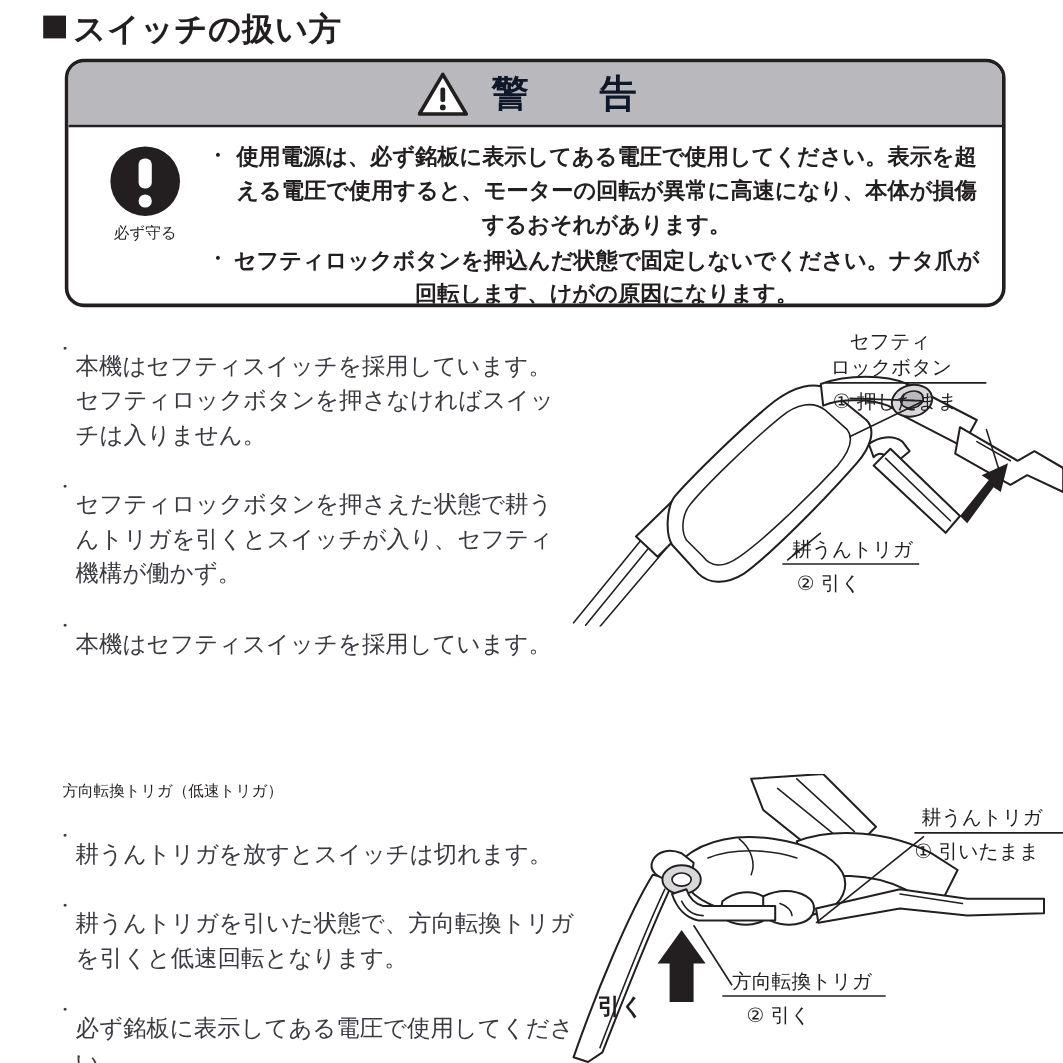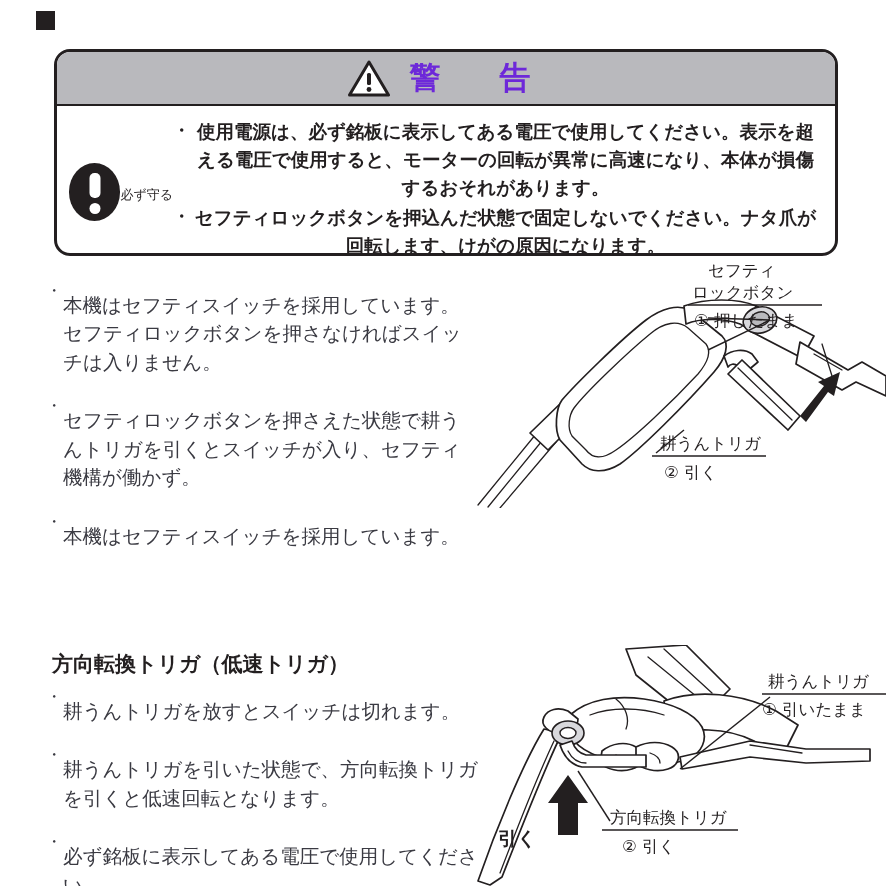--- a/index.html
+++ b/index.html
@@ -64,33 +64,33 @@
     gap: 14px;
   }
   .warn-tri {
     display: block;
     width: 42px;
     height: 37px;
   }
   .warn-header-label {
     font-size: 31px;
     font-weight: bold;
-    color: #6d28d9;
+    color: #0f172a;
     letter-spacing: 14px;
     padding-left: 6px;
   }
   .warn-body {
     display: flex;
     padding: 10px 14px 6px 12px;
   }
   .warn-icon-col {
     width: 104px;
     flex: 0 0 104px;
     display: flex;
-    flex-direction: row;
+    flex-direction: column;
     align-items: center;
     padding-top: 6px;
   }
   .mark-circle {
     width: 58px;
     height: 58px;
     border-radius: 50%;
     background: #231f20;
     position: relative;
   }
@@ -160,31 +160,31 @@
     flex: 1 1 auto;
     margin-top: 13px;
   }
   #upper-copy { left: 46px; top: 279px; width: 430px; }
   #lower-copy { left: 46px; top: 685px; width: 440px; }
 
   .sub-heading {
     position: absolute;
     left: 52px;
     top: 650px;
-    font-size: 21px;
-    font-weight: bold;
+    font-size: 13px;
+    font-weight: normal;
     color: #231f20;
     white-space: nowrap;
   }
 
   
   .figure {
     position: absolute;
   }
-  #figure-upper { left: 470px; top: 258px; width: 416px; height: 250px; }
+  #figure-upper { left: 470px; top: 272px; width: 416px; height: 250px; }
   #figure-lower { left: 450px; top: 645px; width: 436px; height: 241px; }
   .figure svg { display: block; }
 
   .lbl {
     font-family: "DejaVu Sans", "Liberation Sans", sans-serif;
     font-size: 16.5px;
     fill: #231f20;
   }
   .lbl-b {
     font-family: "DejaVu Sans", "Liberation Sans", sans-serif;
@@ -196,21 +196,21 @@
   .art { stroke: #231f20; stroke-width: 1.7; fill: #ffffff; stroke-linejoin: round; stroke-linecap: round; }
   .art-thin { stroke: #231f20; stroke-width: 1.3; fill: none; stroke-linecap: round; }
   .art-fill { fill: #d8d8dc; stroke: #231f20; stroke-width: 1.6; }
 </style>
 </head>
 <body>
 
 <div class="page">
 
   <div class="section-title">
-    <span class="sq"></span>
+    <span class="sq"></span><span>スイッチの扱い方</span>
   </div>
 
   <div class="warn-box">
 
     <div class="warn-header">
       <svg class="warn-tri" viewBox="0 0 42 37">
         <path d="M21 2 L40.5 35 L1.5 35 Z" fill="#ffffff" stroke="#231f20" stroke-width="3" stroke-linejoin="round"></path>
         <rect x="19" y="13" width="4" height="12" rx="1.6" fill="#231f20"></rect>
         <circle cx="21" cy="29.5" r="2.4" fill="#231f20"></circle>
       </svg>

